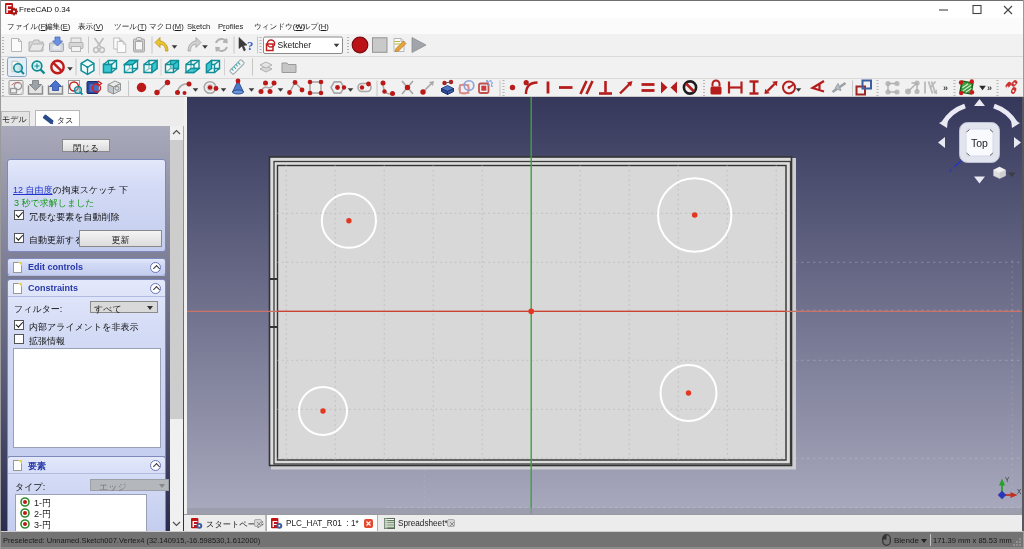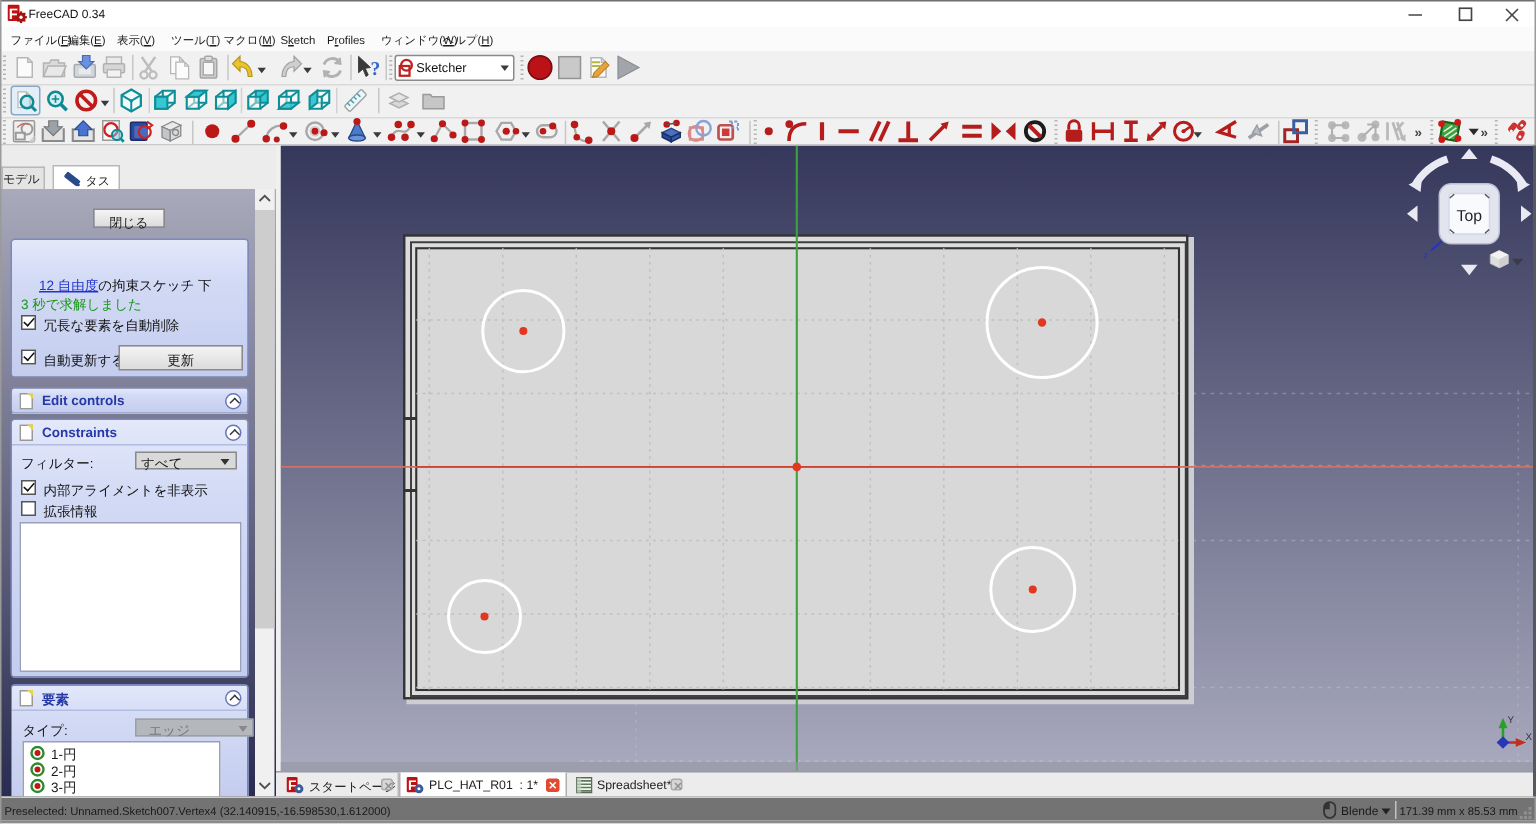--- a/index.html
+++ b/index.html
@@ -552,38 +552,38 @@
         <rect x="0.5" y="3" width="11" height="4.5" rx="1" transform="rotate(38 6 5.5)" fill="#2a4a8a"></rect>
         <circle cx="10.2" cy="9.2" r="1" fill="#2a4a8a"></circle>
       </svg>
       <span style="position:absolute;left:21px;top:4px">タスク</span>
     </div>
   <div class="abs" id="dockcontent">
 
     <div class="btn" style="left:62px;top:13px;width:48px;height:13px;padding-top:3px;font-size:8.5px">閉じる</div>
 
     <div class="sect" style="top:33px;height:93px">
-      <div class="lbl" style="left:18px;top:24px"><span style="color:#2233cc;text-decoration:underline">12 自由度</span>の拘束スケッチ 下</div>
+      <div class="lbl" style="left:5px;top:24px"><span style="color:#2233cc;text-decoration:underline">12 自由度</span>の拘束スケッチ 下</div>
       <div class="lbl" style="left:6px;top:37px;color:#189818">3 秒で求解しました</div>
       <i class="cb chk" style="left:6px;top:50px"></i>
         <div class="lbl" style="left:21px;top:51px">冗長な要素を自動削除</div>
       <i class="cb chk" style="left:6px;top:73px"></i>
         <div class="lbl" style="left:21px;top:74px">自動更新する</div>
       <div class="btn" style="left:71px;top:70px;width:83px;height:17px;padding-top:3px">更新</div>
     </div>
 
     <div class="sect" style="top:132px;height:18px">
       <div class="secthead">
           <i class="noteicon"></i>
           <span style="position:absolute;left:20px;top:3px">Edit controls</span>
           <i class="collapse"></i>
         </div>
     </div>
 
-    <div class="sect" style="top:153px;height:173px">
+    <div class="sect" style="top:153px;height:194px">
       <div class="secthead">
           <i class="noteicon"></i>
           <span style="position:absolute;left:20px;top:3px">Constraints</span>
           <i class="collapse"></i>
         </div>
       <div class="lbl" style="left:6px;top:23px">フィルター:</div>
       <div class="combo" style="left:82px;top:21px;width:68px;height:12px;background:#d9d9d9;border-color:#8a8a8a">
           <span style="position:absolute;left:3px;top:1px">すべて</span>
           <i class="caret" style="right:4px;top:4px"></i>
         </div>

